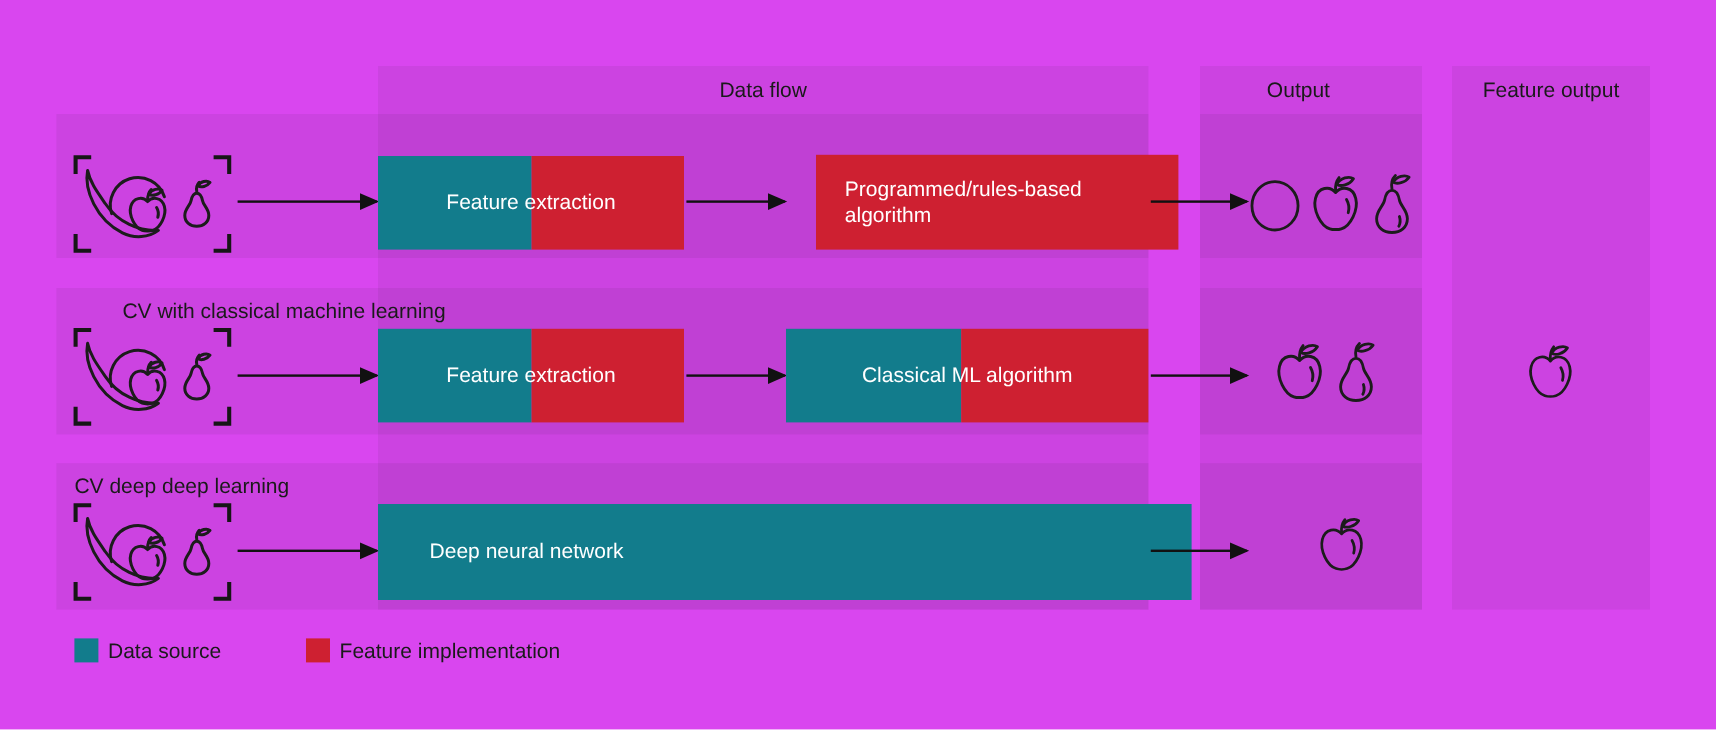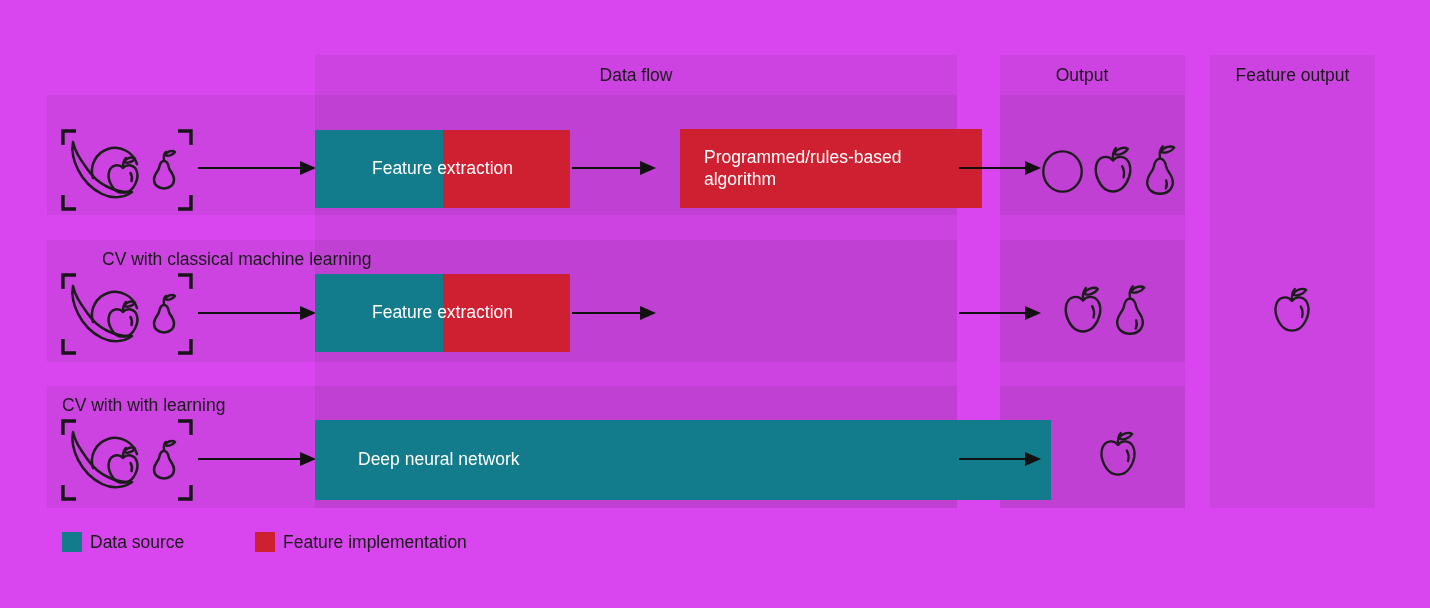--- a/index.html
+++ b/index.html
@@ -132,45 +132,50 @@
   <div class="arrow" style="left:198px;top:312px;width:116px;"></div>
 
   <div class="box" style="left:315px;top:274px;width:255px;height:78px;">
     <div class="seg seg-open" style="width:50%;"></div>
     <div class="seg seg-custom" style="width:50%;"></div>
     <span class="box-label">Feature extraction</span>
   </div>
 
   <div class="arrow" style="left:572px;top:312px;width:82px;"></div>
 
+  <div class="box" style="left:655px;top:274px;width:302px;height:78px;">
+    <div class="seg seg-open" style="width:48.5%;"></div>
+    <div class="seg seg-custom" style="width:51.5%;"></div>
+    <span class="box-label">Classical ML algorithm</span>
+  </div>
 
   <div class="arrow" style="left:959px;top:312px;width:80px;"></div>
 
   <div class="icon-group" style="left:1060px;top:283px;">
     <svg width="46" height="52">
         <use href="#sym-apple"></use>
       </svg>
     <svg width="38" height="54">
         <use href="#sym-pear"></use>
       </svg>
   </div>
 
   <div class="icon-group" style="left:1270px;top:286px;">
     <svg width="44" height="50">
         <use href="#sym-apple"></use>
       </svg>
   </div>
 
-  <div class="row-label" style="left:62px;top:394px;">CV with with learning</div>
+  <div class="row-label" style="left:62px;top:394px;">CV deep deep learning</div>
   <svg style="position:absolute;left:60px;top:418px;" width="134" height="84">
       <use href="#sym-framed-fruits"></use>
     </svg>
   <div class="arrow" style="left:198px;top:458px;width:116px;"></div>
 
-  <div class="box" style="left:315px;top:420px;width:736px;height:80px;justify-content:flex-end;">
+  <div class="box" style="left:315px;top:420px;width:678px;height:80px;justify-content:flex-end;">
     <div class="seg seg-open" style="width:100%;"></div>
     <span class="box-label left-wide">Deep neural network</span>
   </div>
 
   <div class="arrow" style="left:959px;top:458px;width:80px;"></div>
 
   <div class="icon-group" style="left:1096px;top:430px;">
     <svg width="44" height="50">
         <use href="#sym-apple"></use>
       </svg>

